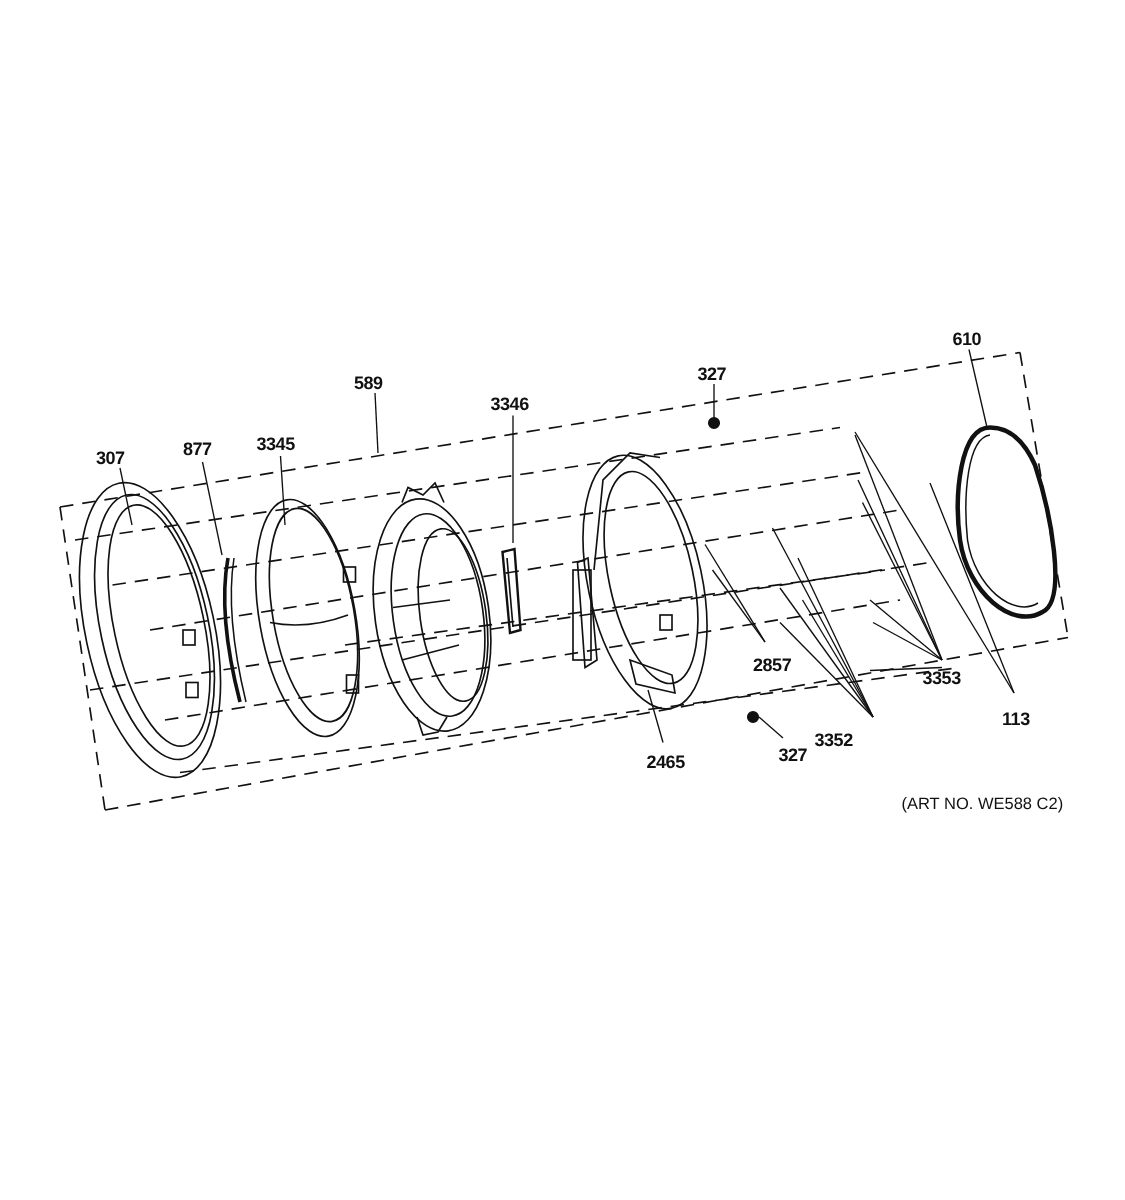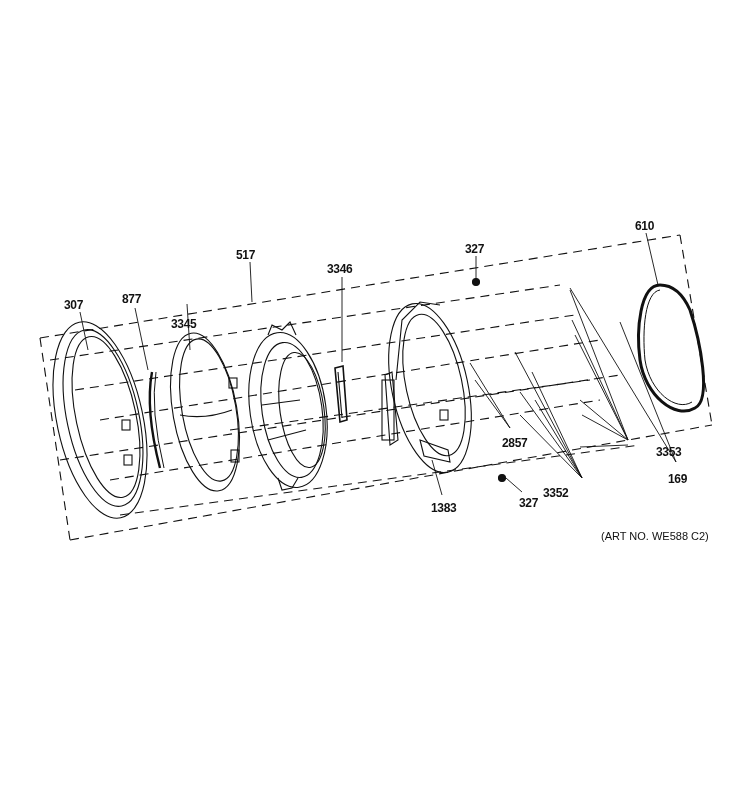--- a/index.html
+++ b/index.html
@@ -115,25 +115,25 @@
       <line x1="580" y1="447" x2="628" y2="445"></line>
 
       <line x1="570" y1="288" x2="676" y2="462"></line>
       <line x1="620" y1="322" x2="676" y2="462"></line>
     </g>
   </g>
 </svg>
 
 <span class="lbl" style="left:64px;top:298px;">307</span>
 <span class="lbl" style="left:122px;top:292px;">877</span>
-<span class="lbl" style="left:171px;top:289px;margin-top:28px;">3345</span>
-<span class="lbl" style="left:236px;top:248px;">517</span>
+<span class="lbl" style="left:171px;top:289px;">3345</span>
+<span class="lbl" style="left:236px;top:248px;">589</span>
 <span class="lbl" style="left:327px;top:262px;text-align:center;">3346</span>
 <span class="lbl" style="left:465px;top:242px;">327</span>
 <span class="lbl" style="left:635px;top:219px;text-align:center;">610</span>
 <span class="lbl" style="left:502px;top:436px;">2857</span>
-<span class="lbl" style="left:656px;top:445px;">3353</span>
-<span class="lbl" style="left:668px;top:472px;">169</span>
+<span class="lbl" style="left:615px;top:445px;">3353</span>
+<span class="lbl" style="left:668px;top:472px;">113</span>
 <span class="lbl" style="left:543px;top:486px;">3352</span>
-<span class="lbl" style="left:431px;top:501px;">1383</span>
+<span class="lbl" style="left:431px;top:501px;">2465</span>
 <span class="lbl" style="left:519px;top:496px;">327</span>
 <span class="art" style="left:601px;top:530px;">(ART NO. WE588 C2)</span>
 </div>
 
 </body></html>

